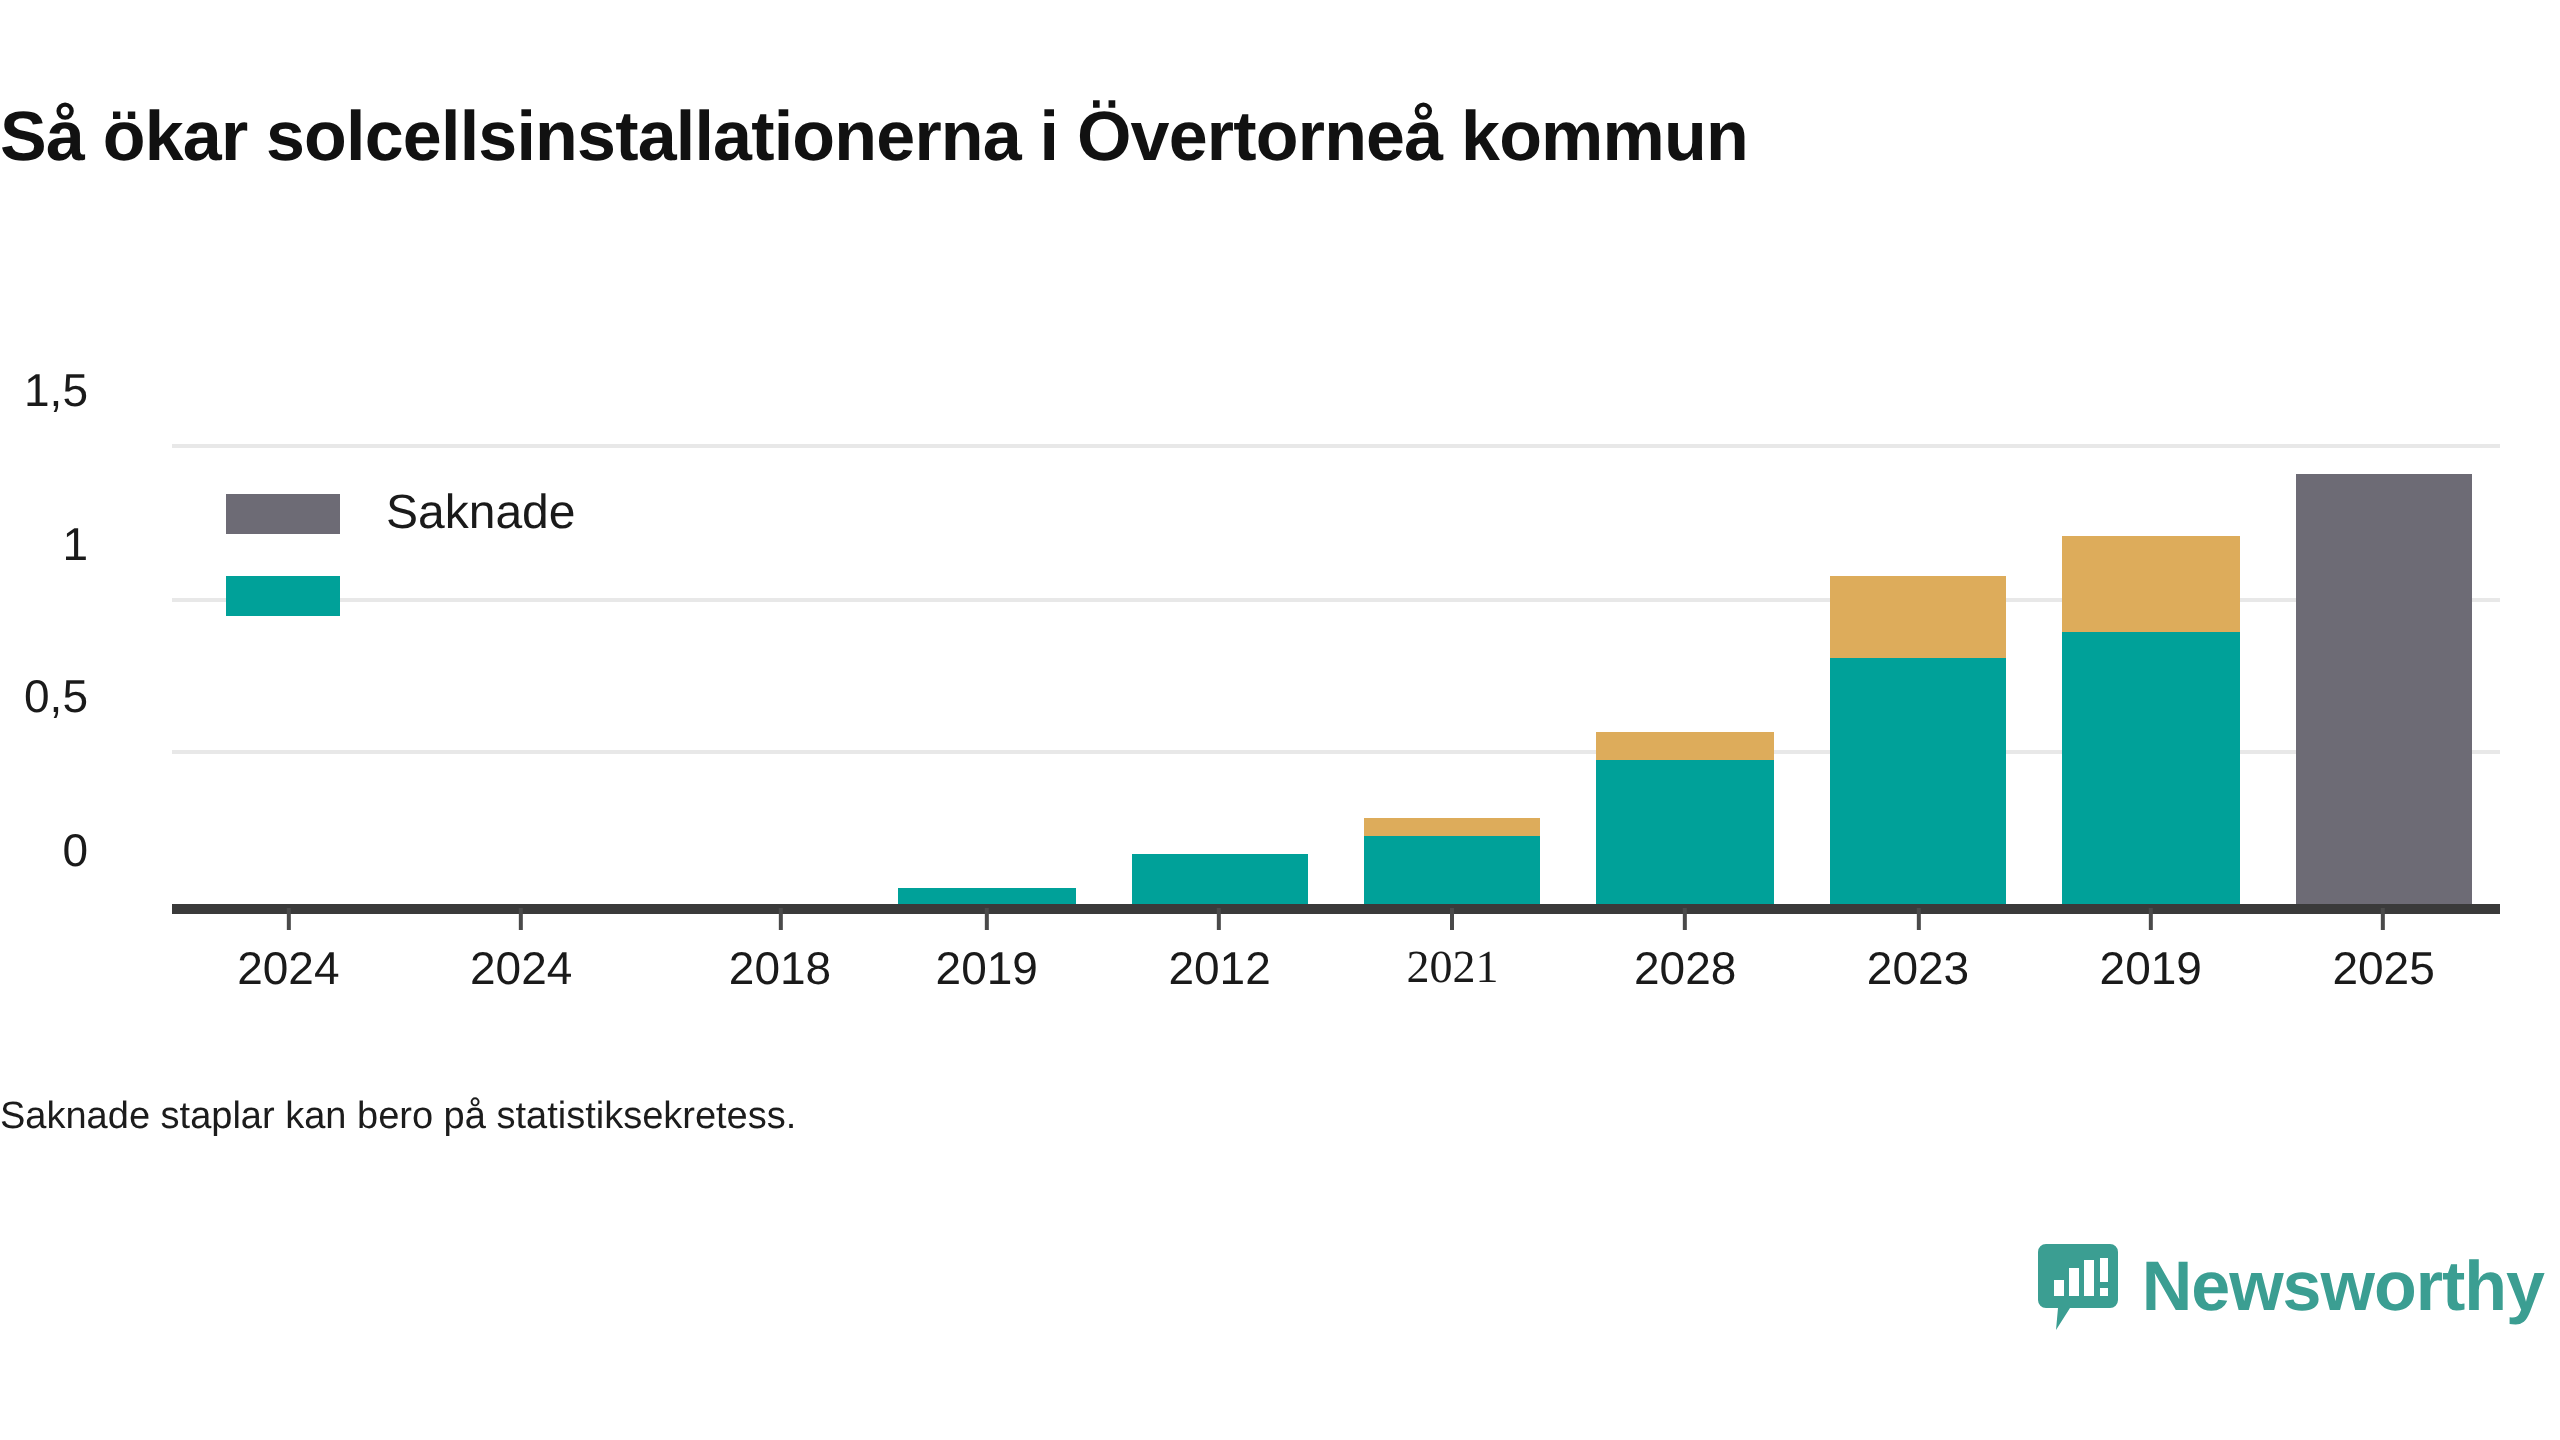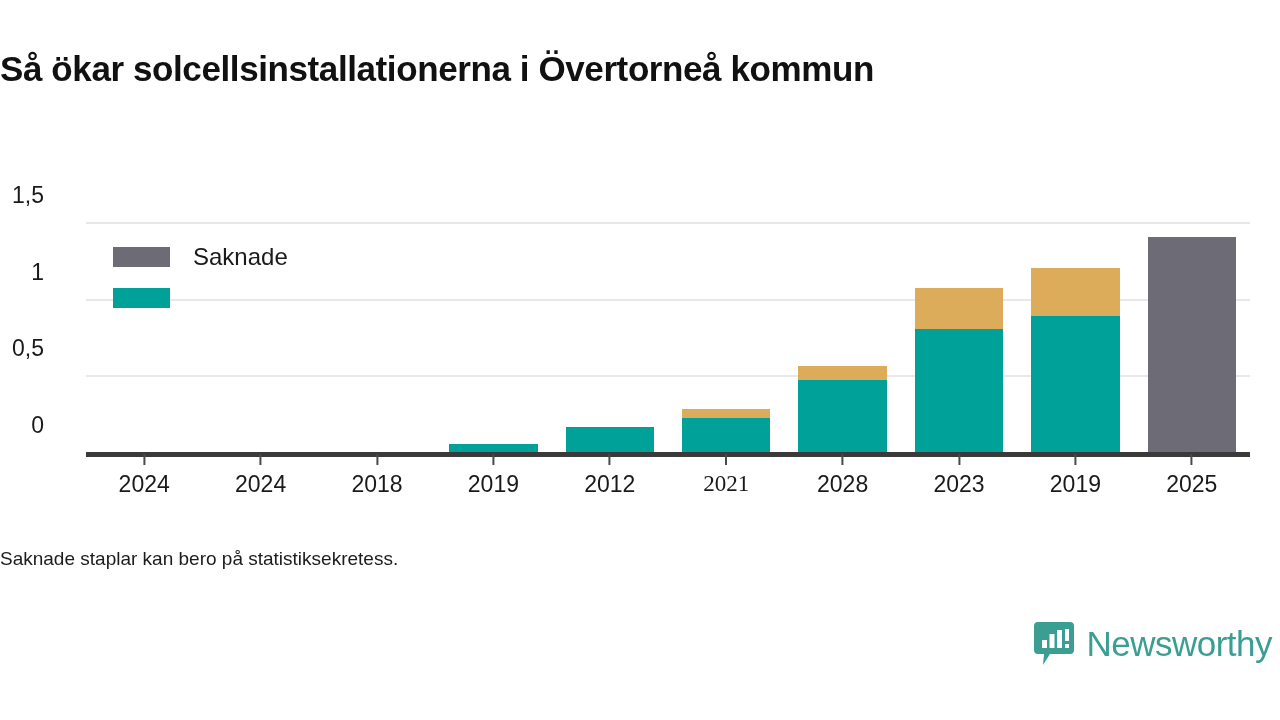--- a/index.html
+++ b/index.html
@@ -166,21 +166,21 @@
     align-items: center;
   }
   .logo-mark {
     width: 40px;
     height: 44px;
     flex: none;
   }
   .logo-text {
     margin-left: 12px;
     font-size: 35px;
-    font-weight: normal;
+    font-weight: bold;
     color: #3b9e92;
     letter-spacing: -0.5px;
     line-height: 36px;
   }
 </style>
 </head>
 <body>
 
 <div class="page">
 
@@ -230,21 +230,21 @@
 
   <div class="xticks" id="x-axis">
       <div class="xtick" style="left: 58.2px;">
         <div class="tickmark"></div>
         <div class="ticklabel">2024</div>
       </div>
       <div class="xtick" style="left: 174.6px;">
         <div class="tickmark"></div>
         <div class="ticklabel">2024</div>
       </div>
-      <div class="xtick" style="left: 291px;">
+      <div class="xtick" style="left: 304px;">
         <div class="tickmark"></div>
         <div class="ticklabel">2018</div>
       </div>
       <div class="xtick" style="left: 407.4px;">
         <div class="tickmark"></div>
         <div class="ticklabel">2019</div>
       </div>
       <div class="xtick" style="left: 523.8px;">
         <div class="tickmark"></div>
         <div class="ticklabel">2012</div>

